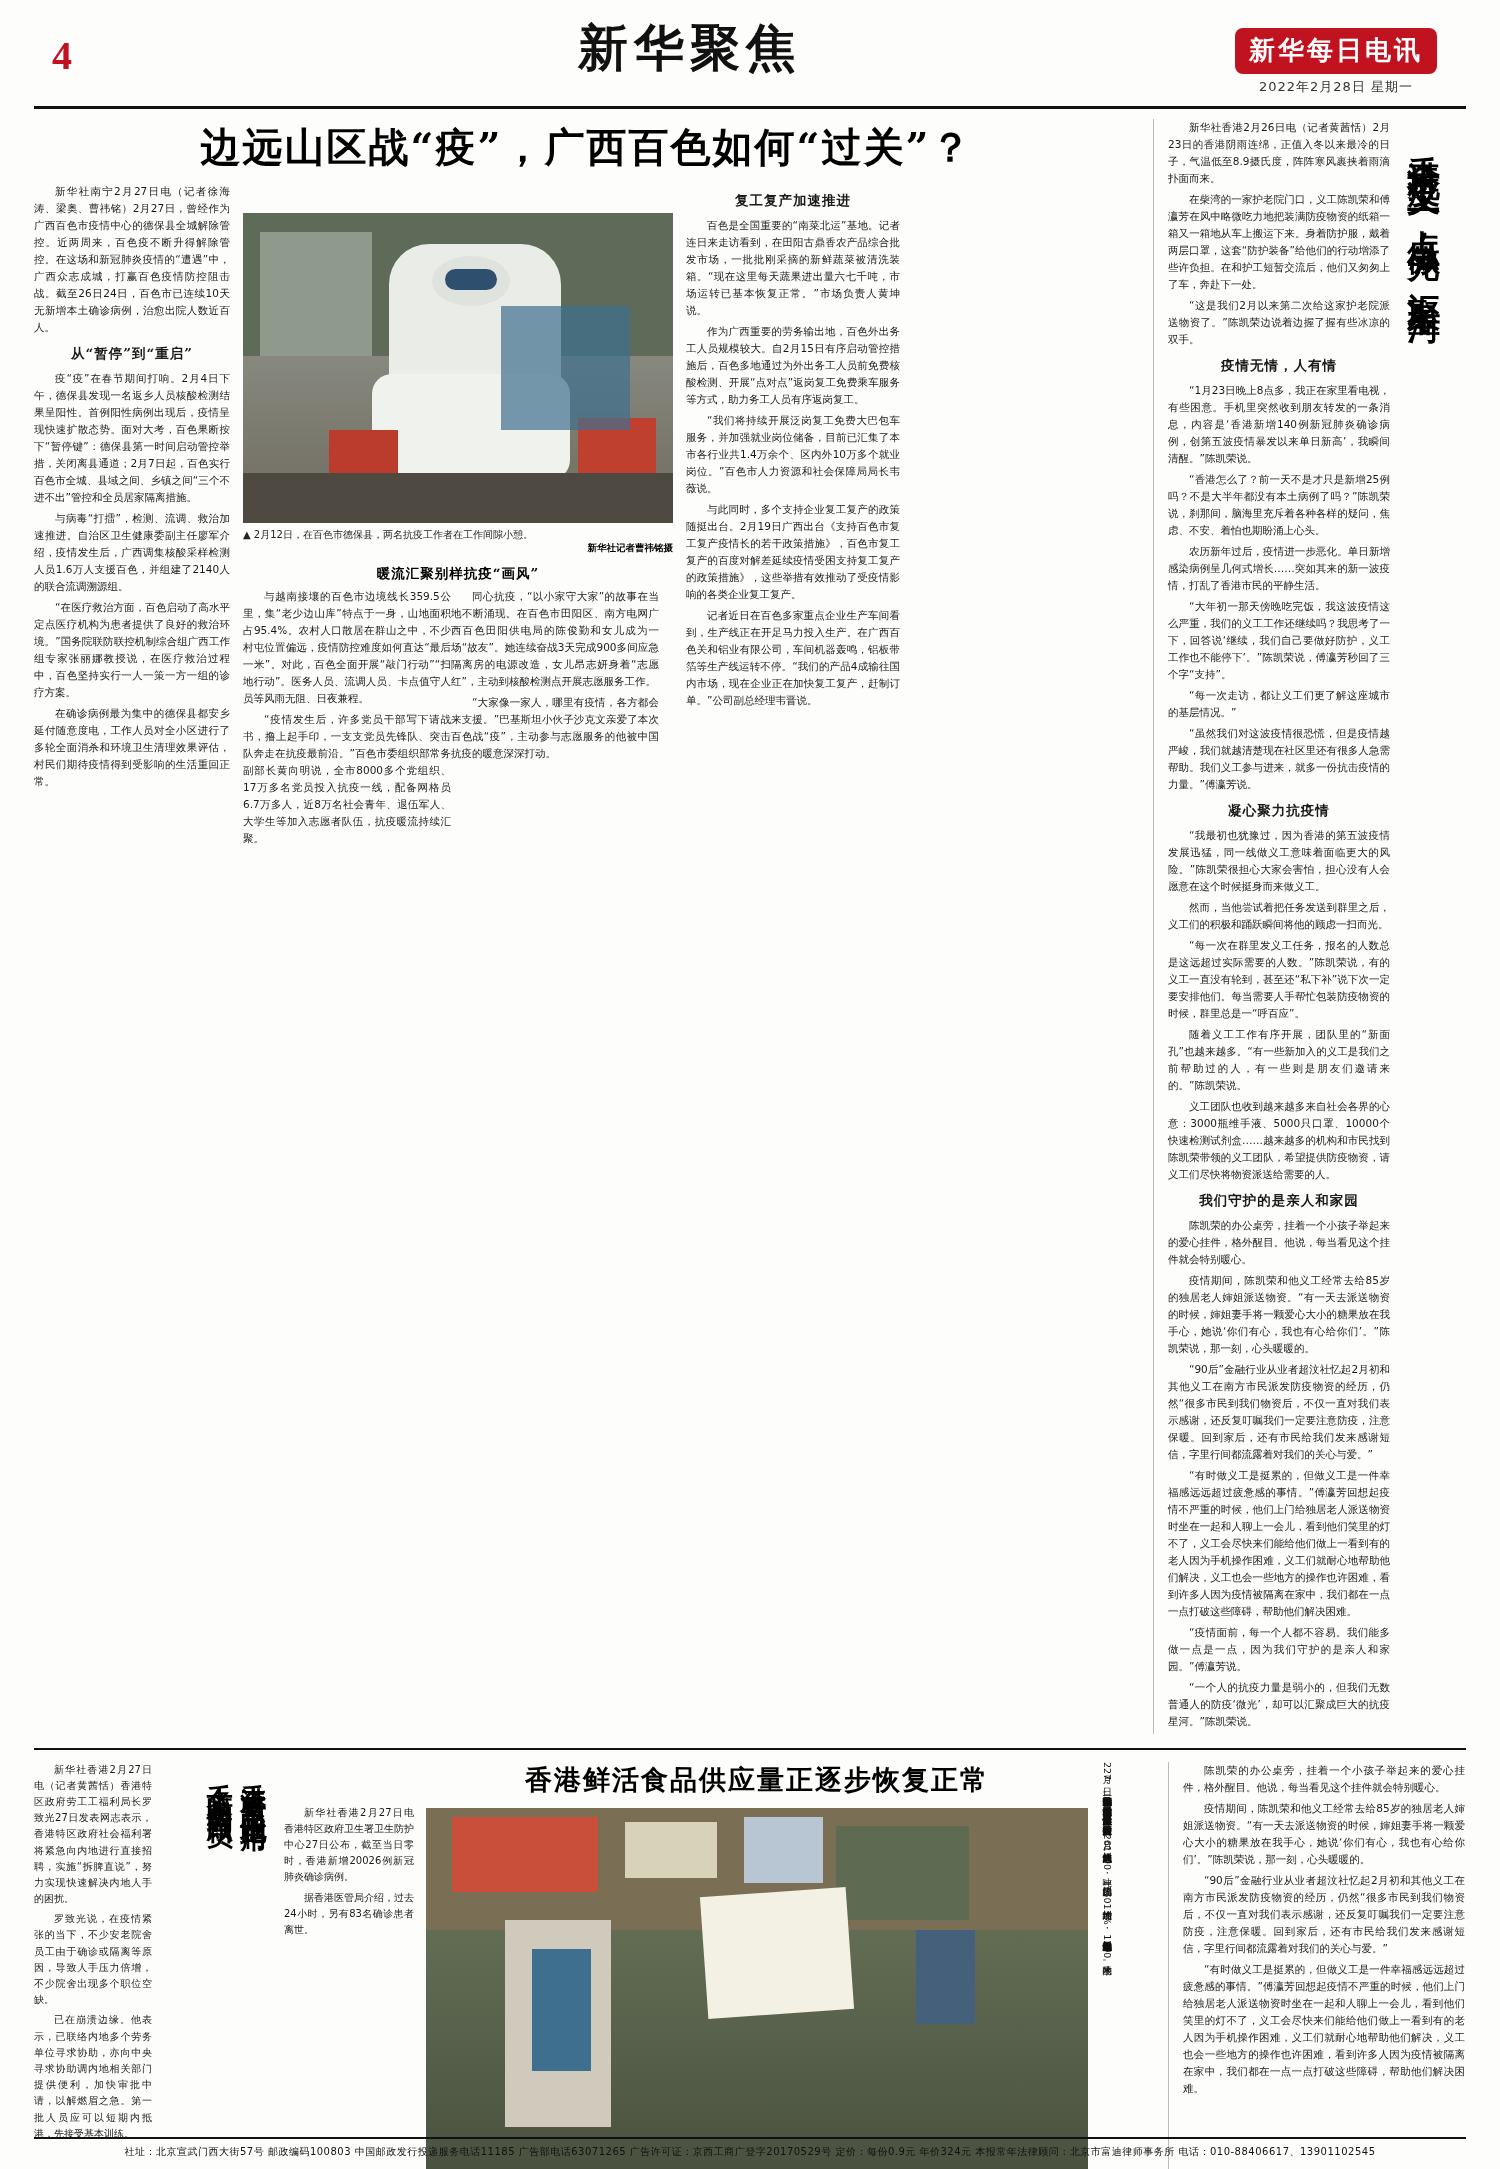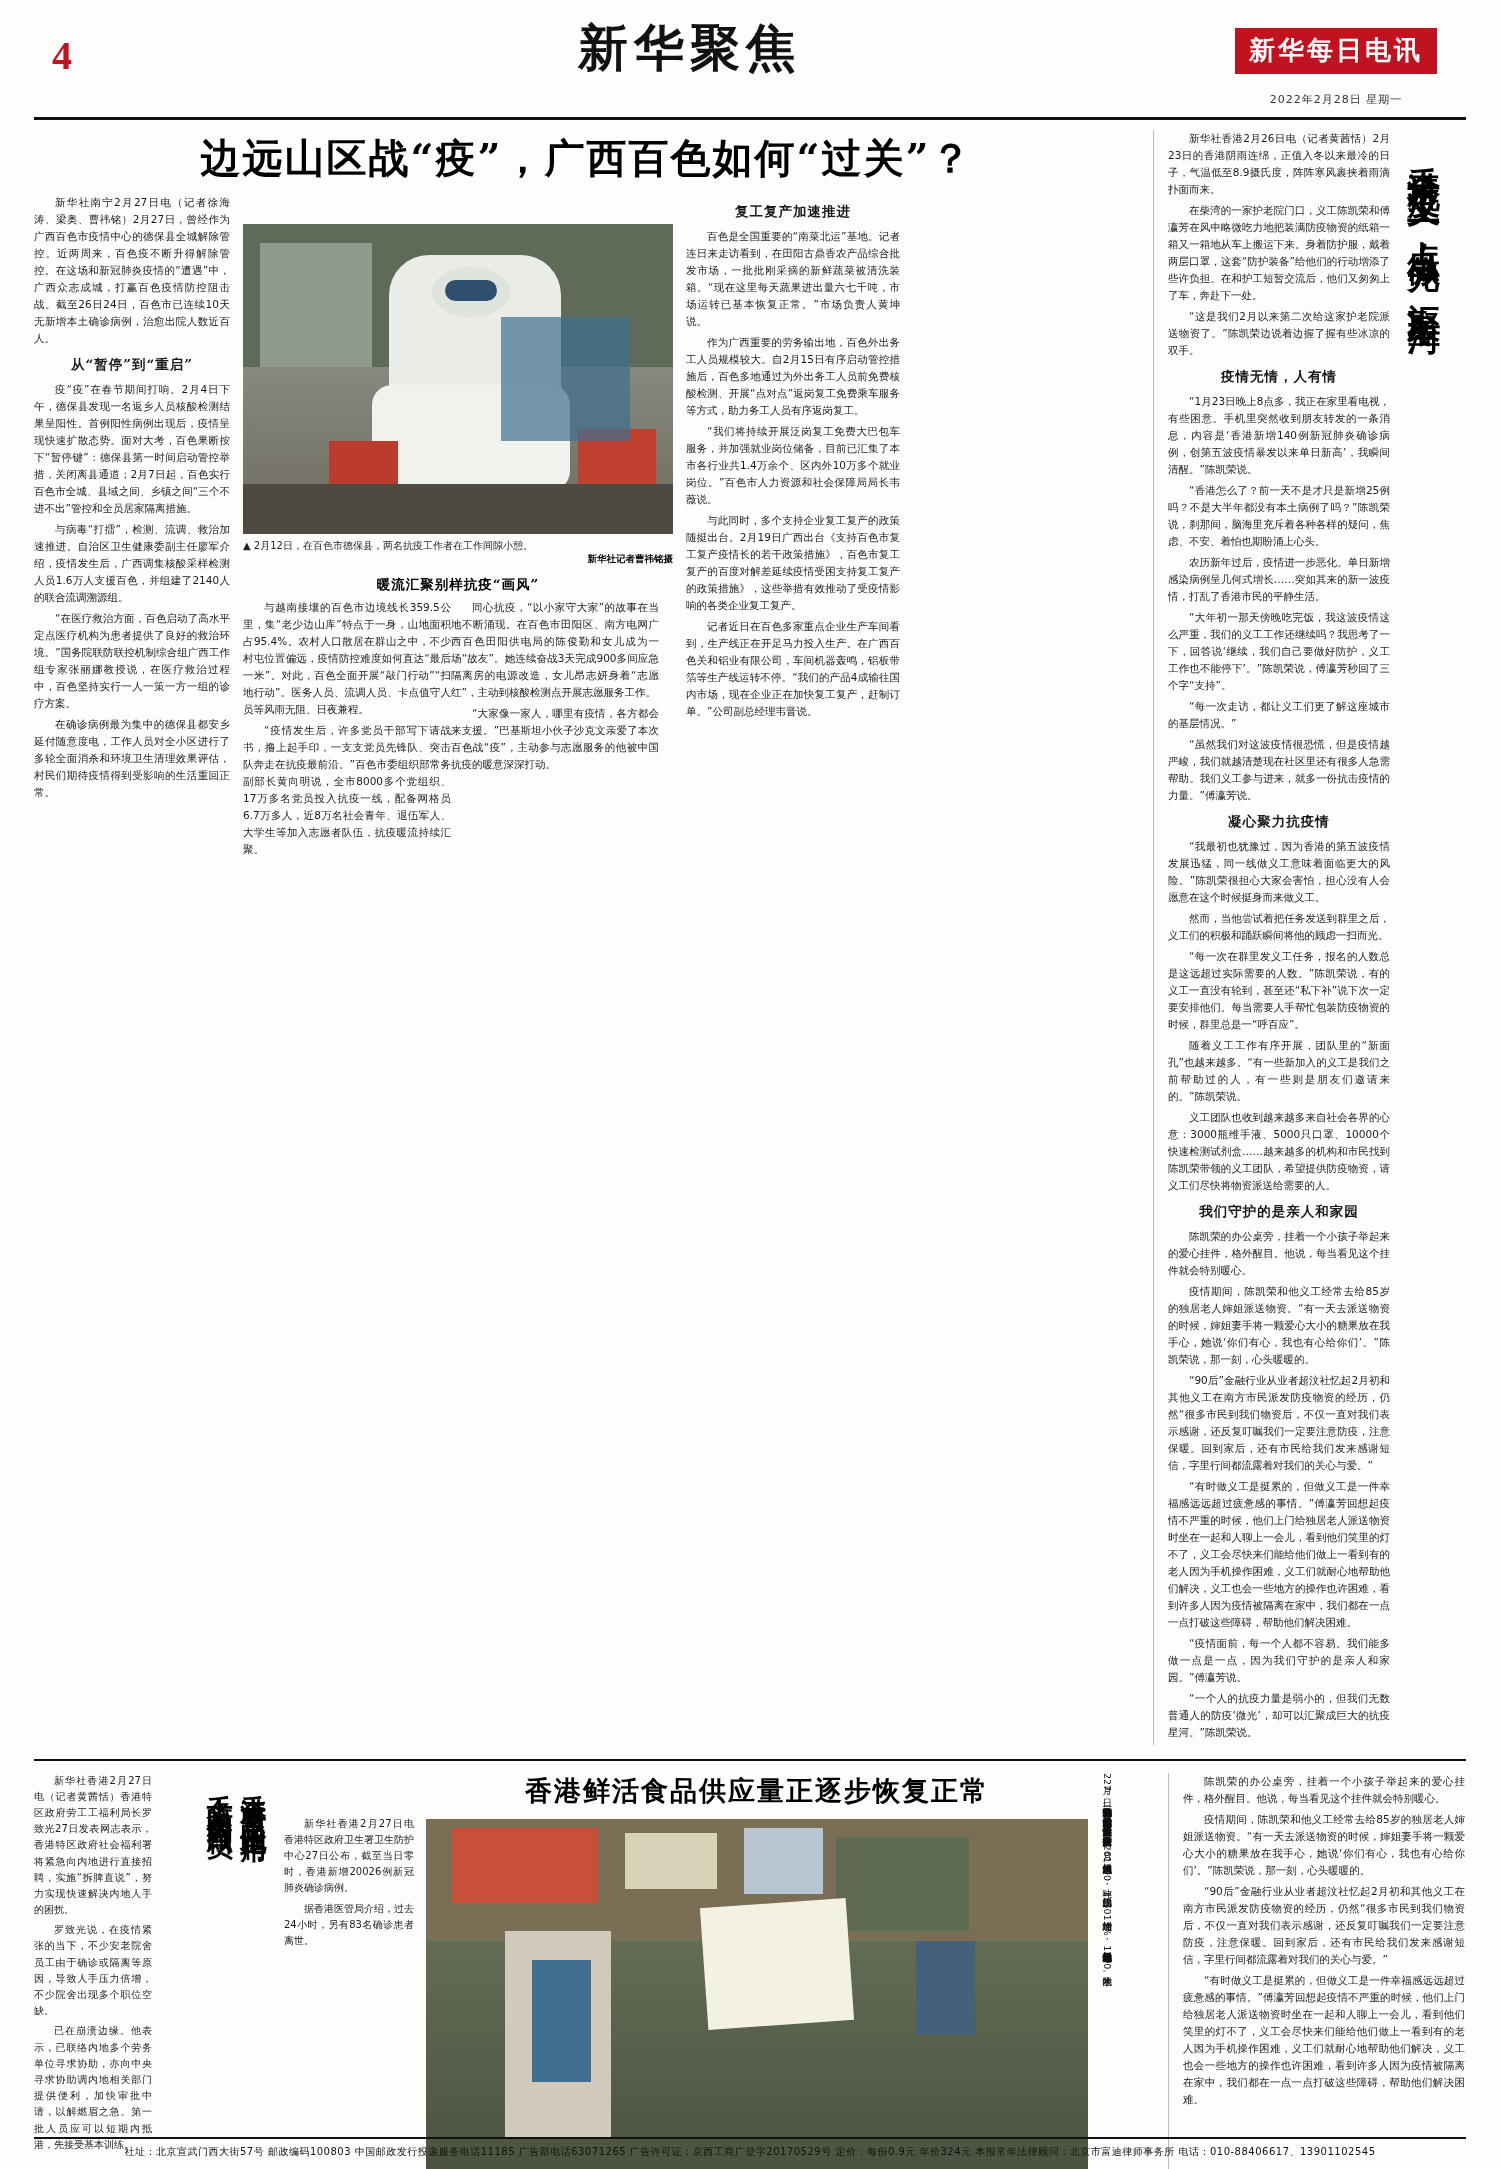--- a/index.html
+++ b/index.html
@@ -18,22 +18,22 @@
   .masthead { display:flex; align-items:flex-start; justify-content:space-between;
               border-bottom:3px solid #111; padding-bottom:10px; position:relative; }
   .pagenum { color:#c1121f; font-size:40px; font-weight:bold; font-family:"Liberation Serif", serif;
              line-height:1; padding-left:18px; padding-top:14px; width:140px; }
   .mast-center { flex:1; text-align:center; }
   .mast-title { font-family:"DejaVu Serif", serif; font-size:50px; font-weight:bold;
                 letter-spacing:6px; color:#111; line-height:1.05; }
   .mast-right { width:260px; text-align:center; padding-top:6px; }
   .mast-brand { display:inline-block; background:#c1121f; color:#fff; font-size:26px;
                 font-weight:bold; letter-spacing:3px; padding:5px 14px 6px 14px;
-                font-family:"DejaVu Serif", serif; }
-  .mast-date { font-size:11px; color:#333; margin-top:18px; letter-spacing:1px; }
+                font-family:"DejaVu Serif", serif;border-radius:8px; }
+  .mast-date { font-size:13px; color:#333; margin-top:4px; letter-spacing:1px; }
 
   
   .hl-main { font-family:"DejaVu Serif", serif; font-weight:bold; font-size:40px;
              letter-spacing:2px; text-align:center; line-height:1.2; }
   .hl-sub  { font-family:"DejaVu Serif", serif; font-weight:bold; font-size:27px;
              letter-spacing:2px; text-align:center; }
   .col-text { font-size:10.5px; line-height:1.62; text-align:justify; color:#1a1a1a;
               font-family:"DejaVu Sans", sans-serif; }
   .col-text p { margin:0 0 4px 0; text-indent:2em; }
   .sec-head { font-size:13.5px; font-weight:bold; text-align:center; margin:7px 0 5px 0;

